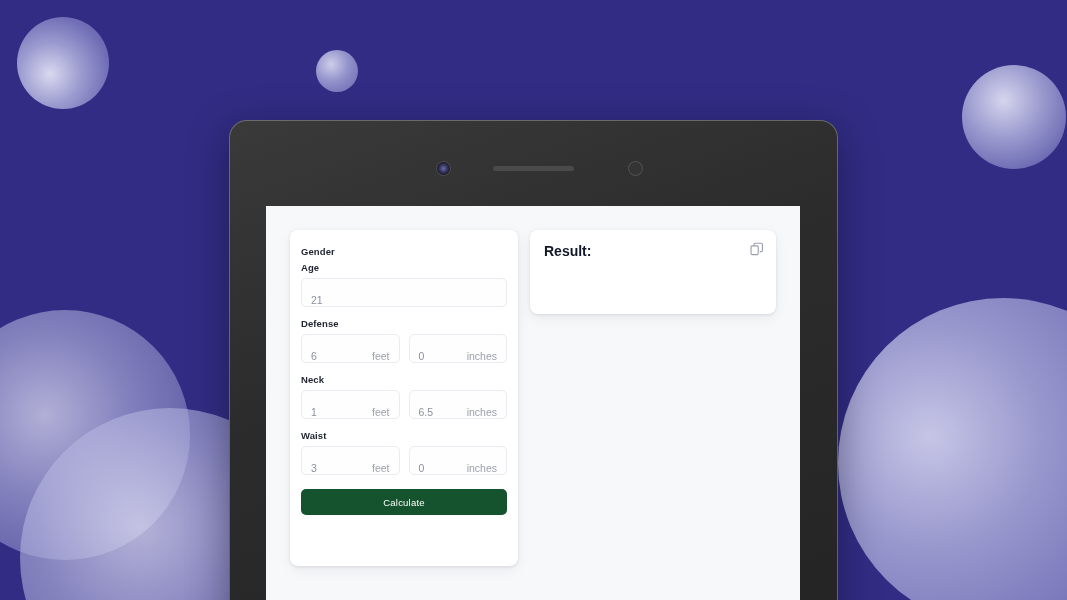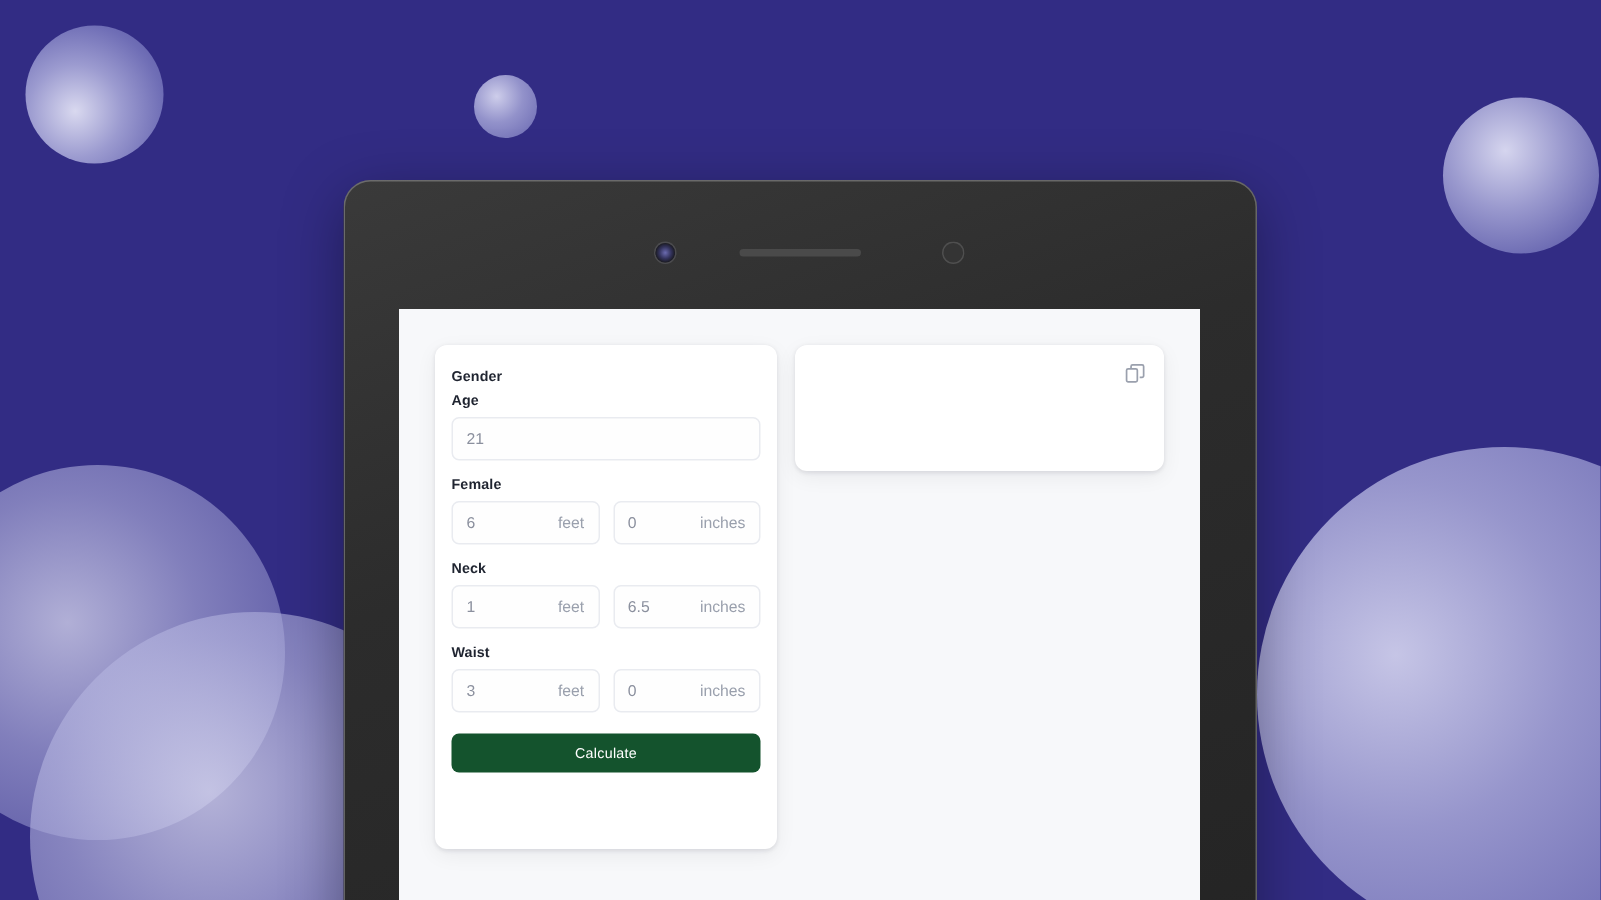--- a/index.html
+++ b/index.html
@@ -211,21 +211,21 @@
     background: #ffffff;
     box-shadow: inset 0 0 0 2px #ffffff;
   }
 
   .input {
     height: 29px;
     border: 1px solid #E9EBF0;
     border-radius: 5px;
     background: #FEFEFE;
     display: flex;
-    align-items: center;
+    align-items: flex-end;
     justify-content: space-between;
     padding: 0 9px;
     font-size: 10.5px;
     color: #8b909e;
     margin-bottom: 11px;
   }
   .input .unit { color: #9aa0ad; }
 
   .pair {
     display: flex;
@@ -300,21 +300,21 @@
     <div class="form-card">
 
       <div class="field-label">Gender</div>
 
       <div class="field-label">Age</div>
       <div class="input">
         <span>21</span>
         <span class="unit"></span>
       </div>
 
-      <div class="field-label">Female</div>
+      <div class="field-label">Defense</div>
       <div class="pair">
         <div class="input">
           <span>6</span>
           <span class="unit">feet</span>
         </div>
         <div class="input">
           <span>0</span>
           <span class="unit">inches</span>
         </div>
       </div>
@@ -340,20 +340,21 @@
         <div class="input">
           <span>0</span>
           <span class="unit">inches</span>
         </div>
       </div>
 
       <button class="calc-btn">Calculate</button>
     </div>
 
     <div class="result-card">
+      <div class="result-title">Result:</div>
       <span class="copy-icon">
         <svg width="14" height="14" viewBox="0 0 16 16" fill="none" stroke="#9aa0ad" stroke-width="1.3">
           <rect x="1.2" y="4.4" width="8.2" height="10" rx="1.2"></rect>
           <path d="M4.6 4.4V2.6a1.2 1.2 0 0 1 1.2-1.2h7.2a1.2 1.2 0 0 1 1.2 1.2v7.2a1.2 1.2 0 0 1-1.2 1.2h-1.8"></path>
         </svg>
       </span>
     </div>
 
   </div>
 </div>

